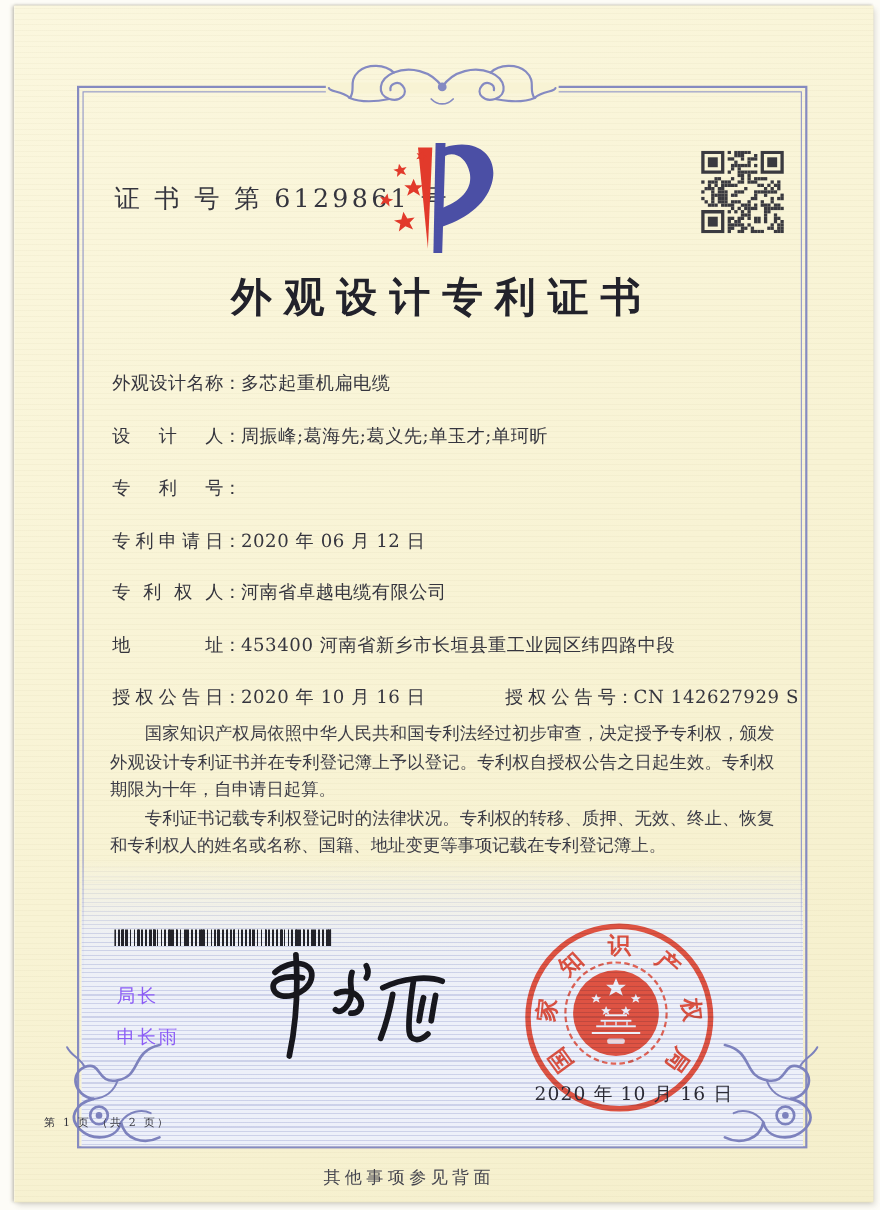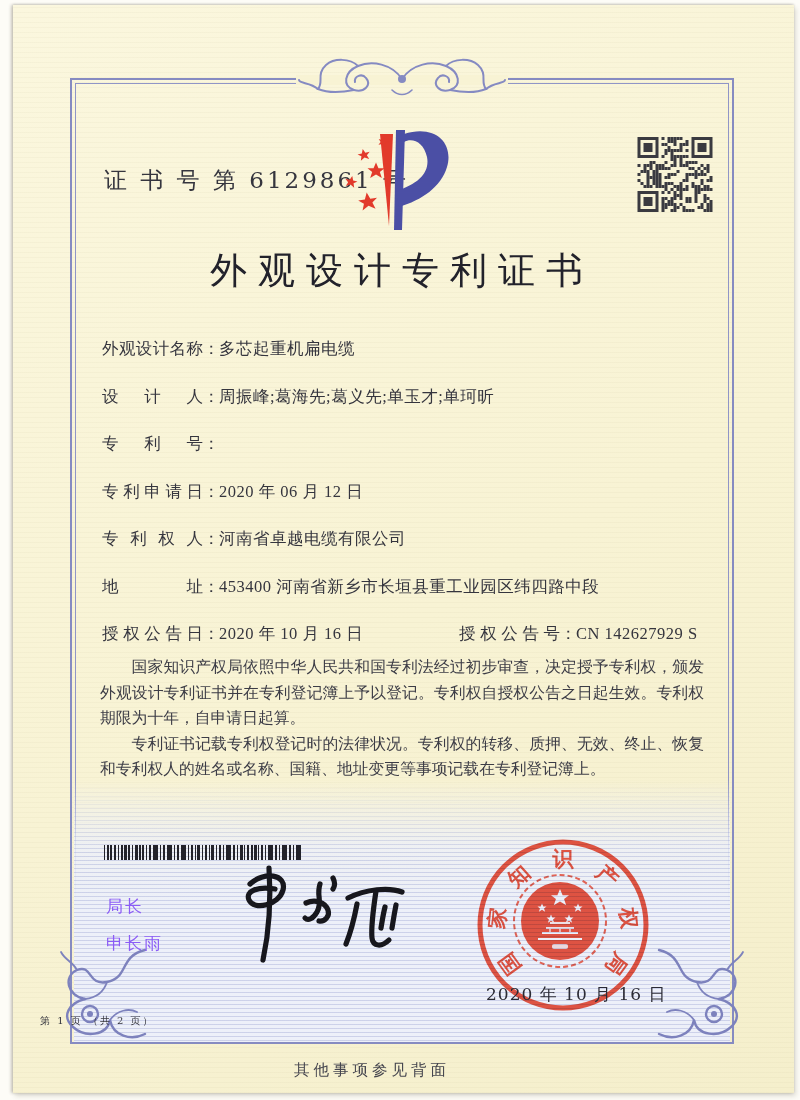--- a/index.html
+++ b/index.html
@@ -16,26 +16,26 @@
   .panel{position:absolute;left:74px;top:780px;width:656px;height:262px;
         background:linear-gradient(to bottom,rgba(237,240,249,0) 0%,rgba(237,240,249,.85) 25%,#edf0f9 50%,#edf0f9 100%);}
   .panel .lines{position:absolute;inset:0;
         background:repeating-linear-gradient(to bottom,rgba(120,130,195,.28) 0 1px,transparent 1px 4px);
         -webkit-mask-image:linear-gradient(to bottom,transparent 0,#000 28%);
         mask-image:linear-gradient(to bottom,transparent 0,#000 28%);}
   .cert-no{position:absolute;left:104px;top:165px;font-size:23px;letter-spacing:3px;color:#35353e;}
   .logo{position:absolute;left:330px;top:126px;}
   .qr{position:absolute;left:636px;top:137px;}
   .title{position:absolute;left:70px;top:246px;width:664px;text-align:center;
-        font-size:37px;font-weight:normal;letter-spacing:11px;color:#22222b;}
+        font-size:37px;font-weight:bold;letter-spacing:11px;color:#22222b;}
   .fields{position:absolute;left:102px;top:338px;width:612px;font-size:16.5px;color:#35353e;}
   .frow{display:flex;align-items:baseline;margin-bottom:25.5px;line-height:22px;white-space:nowrap;}
   .flabel{flex:none;width:101px;text-align-last:justify;text-justify:inter-character;}
   .fsep{flex:none;width:16px;}
-  .fvalue{letter-spacing:.5px;font-family:Liberation Serif, serif;}
+  .fvalue{letter-spacing:.5px;}
   .fvalue.w240{flex:none;width:240px;}
   .body-text{position:absolute;left:100px;top:654px;width:604px;font-size:15.8px;
         line-height:25.5px;color:#3c3c46;text-align:justify;}
   .body-text p{margin:0;text-indent:2em;}
   .barcode{position:absolute;left:104px;top:845px;width:197px;height:15px;
         background:
           repeating-linear-gradient(90deg,#23232a 0 1.5px,transparent 1.5px 3.5px),
           repeating-linear-gradient(90deg,transparent 0 6px,#23232a 6px 8.5px,transparent 8.5px 14.5px),
           repeating-linear-gradient(90deg,transparent 0 10px,#23232a 10px 11px,transparent 11px 23px);}
   .signer{position:absolute;left:106px;top:888px;font-size:17px;color:#8b5cf6;letter-spacing:2px;line-height:37px;}

